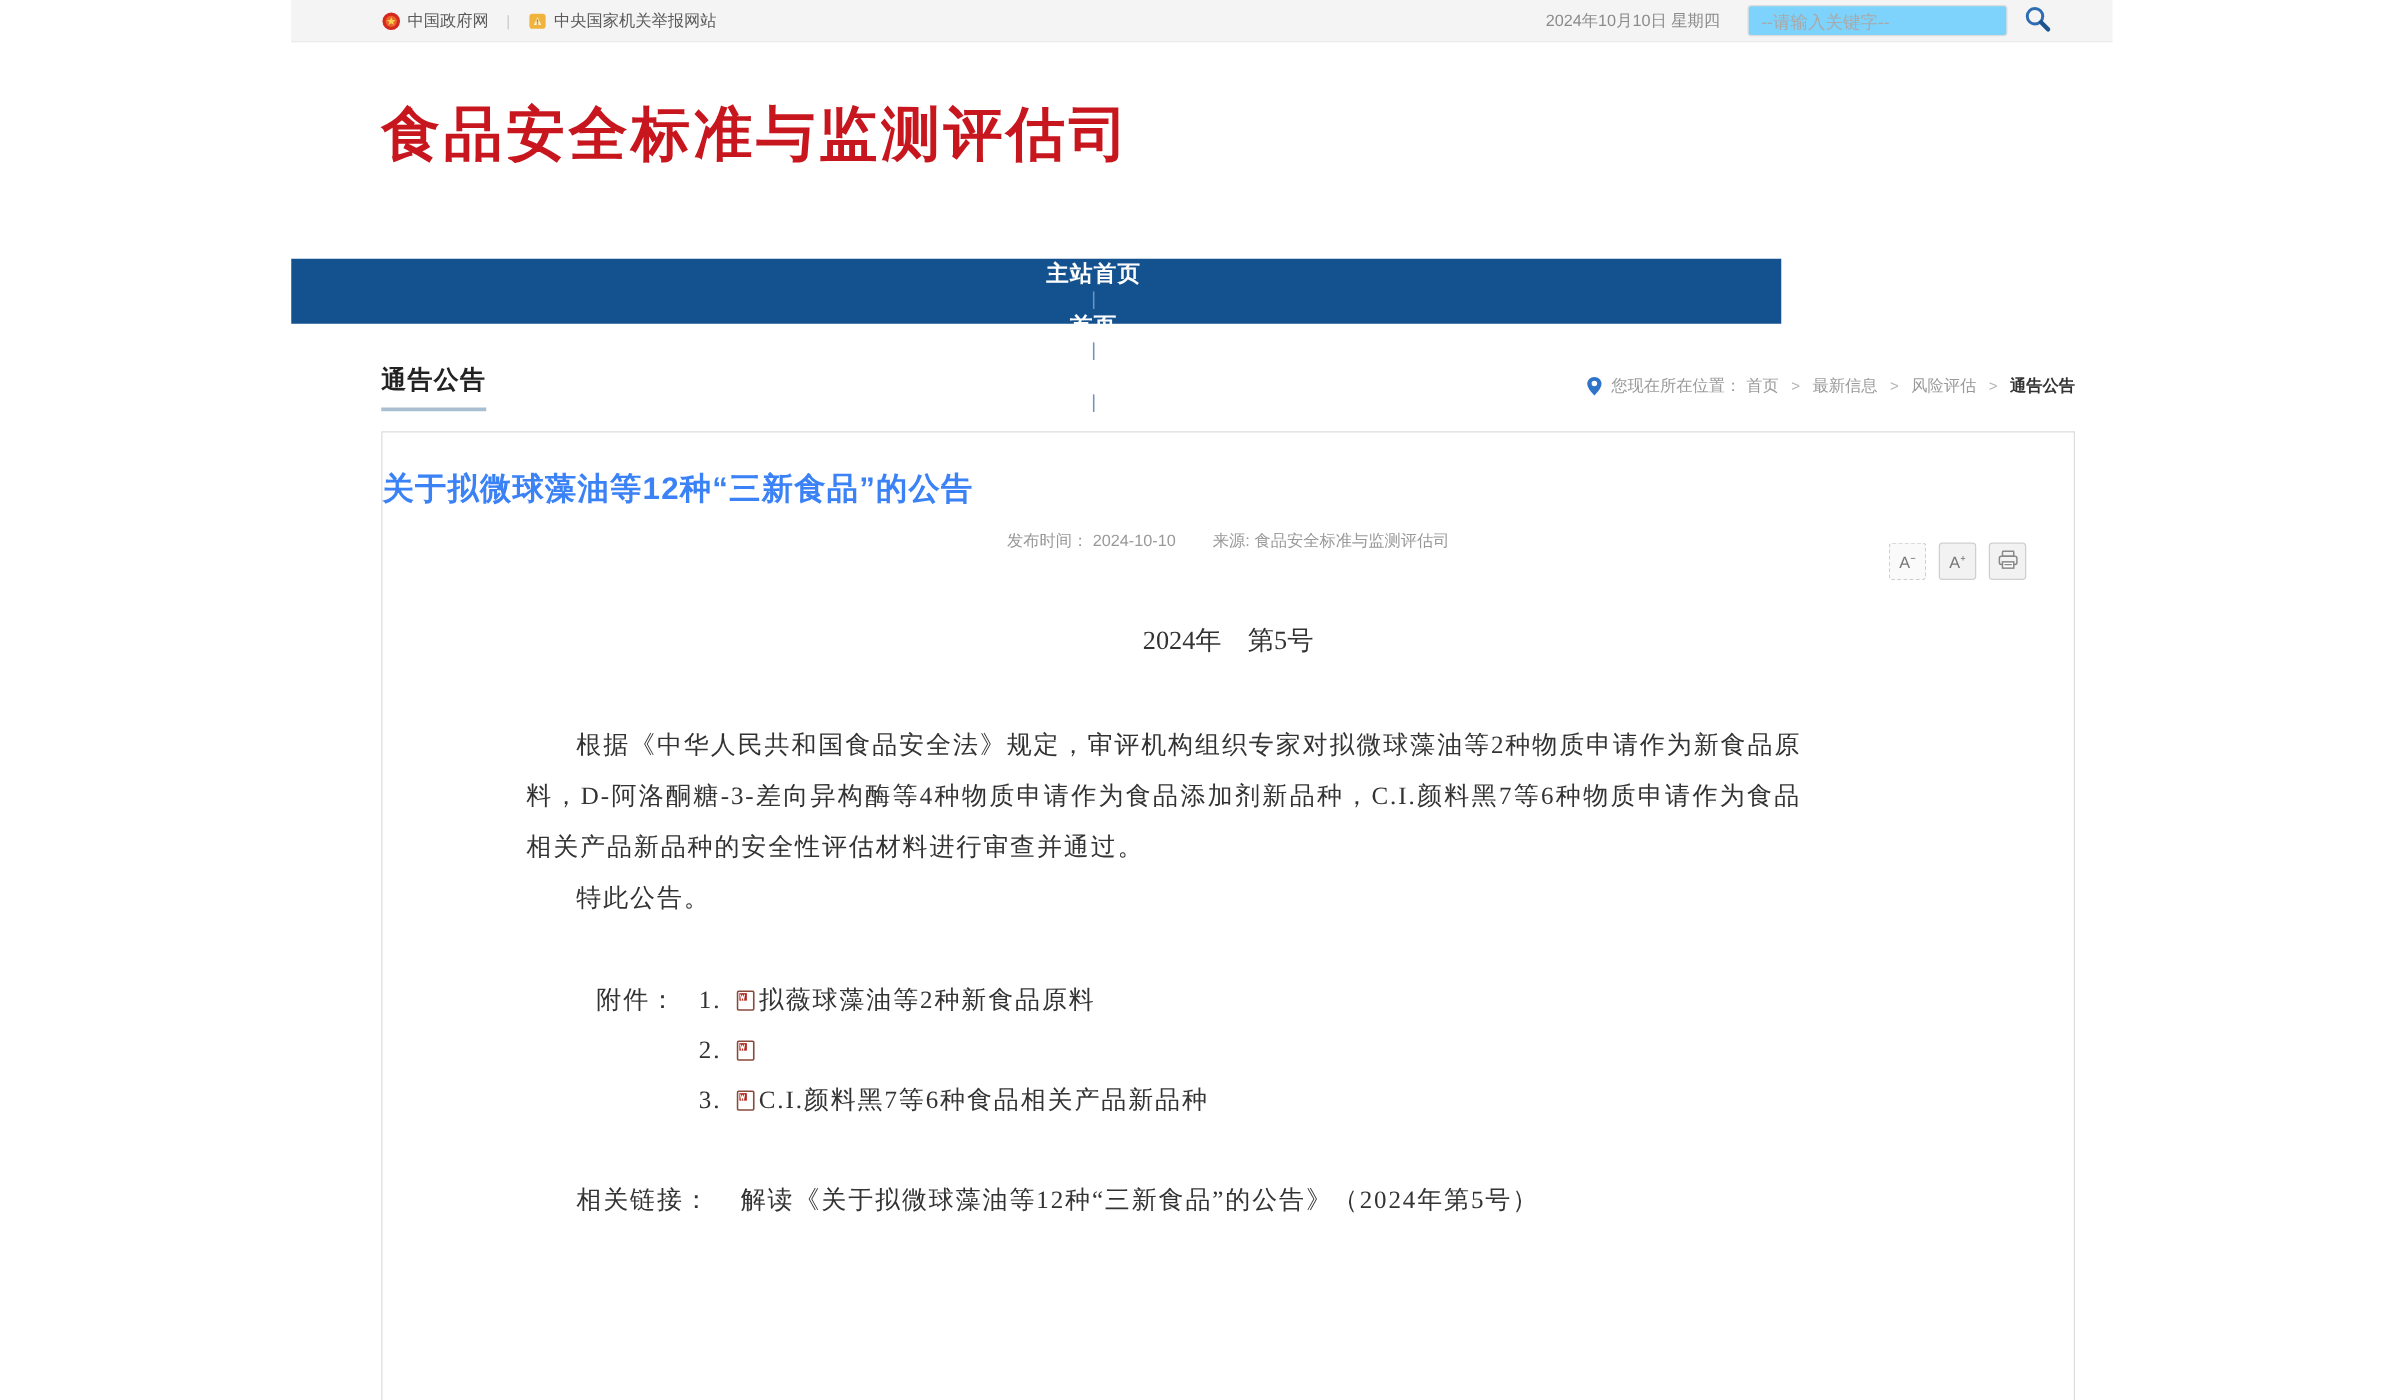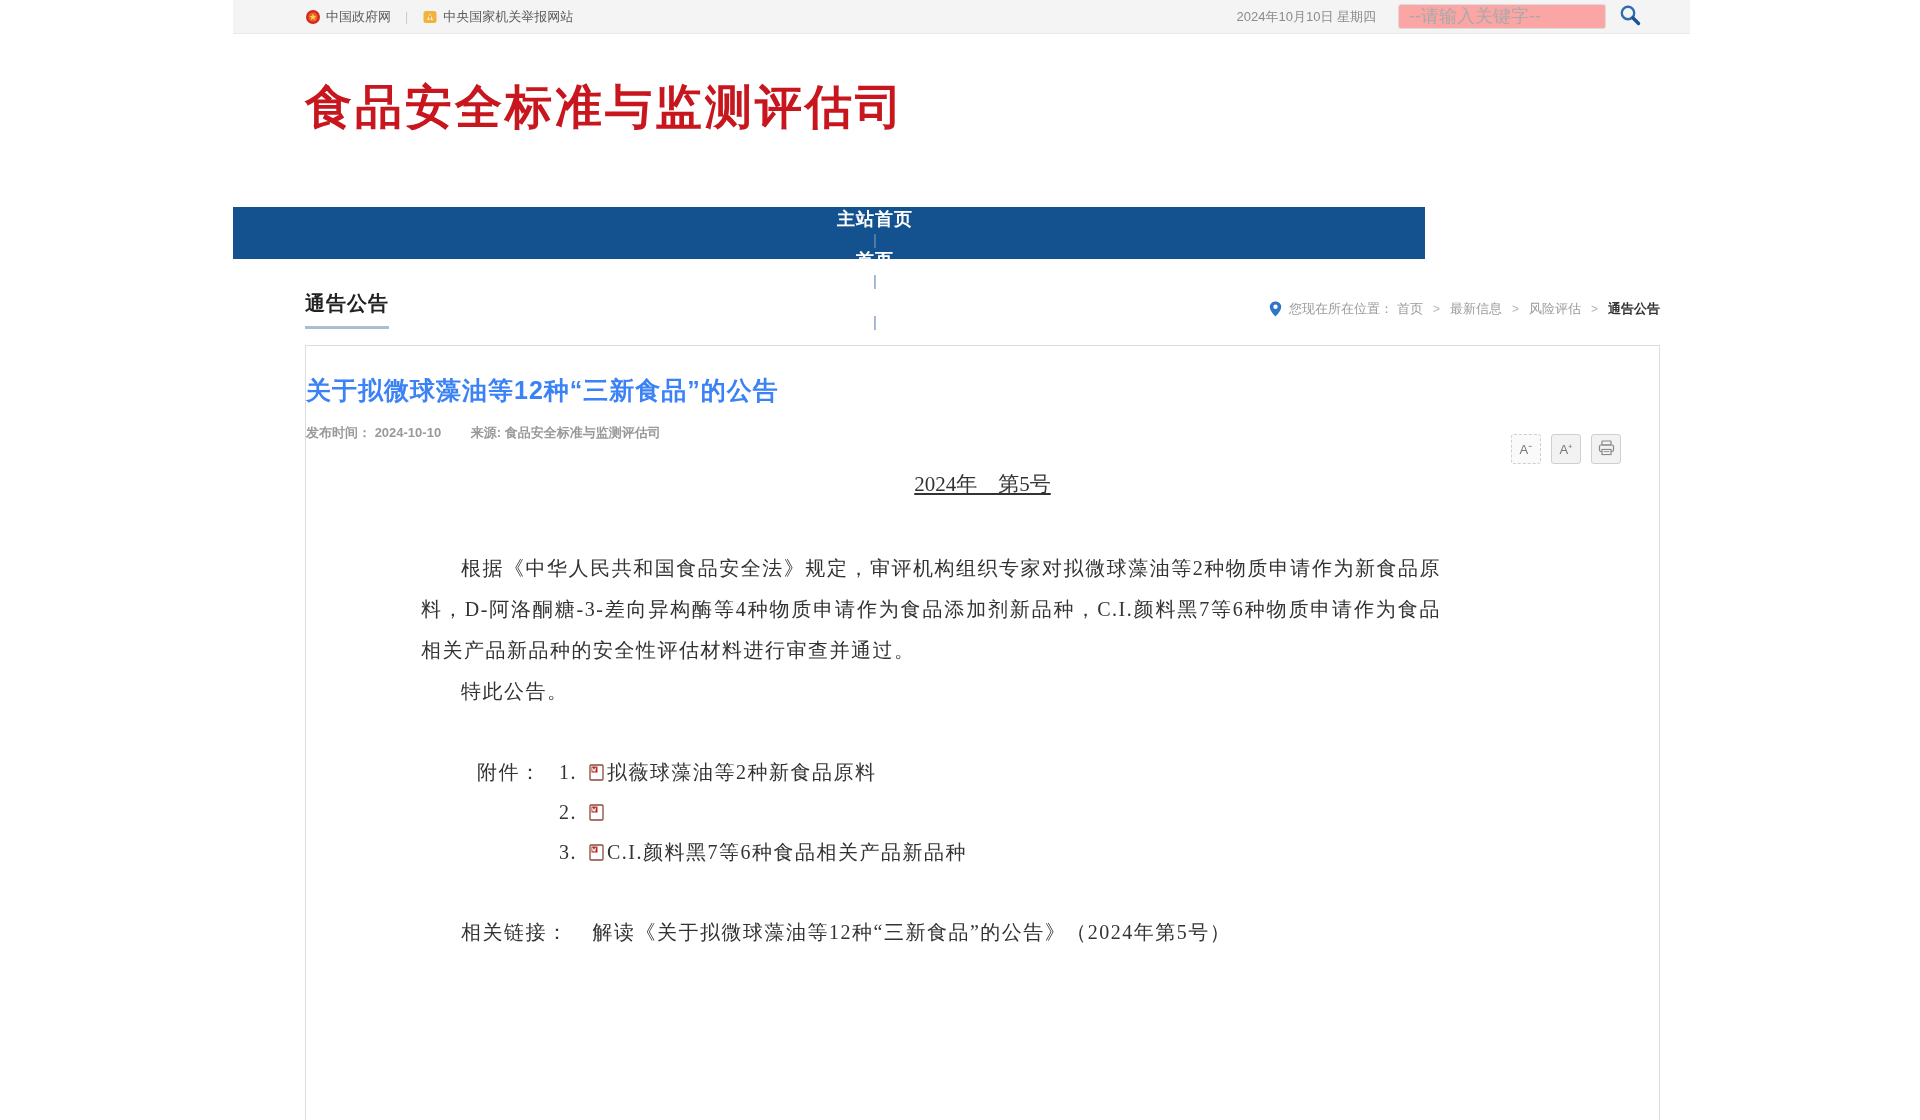--- a/index.html
+++ b/index.html
@@ -9,22 +9,22 @@
 
   
   .topbar { width: 1457px; height: 34px; background: #f4f4f4; border-bottom: 1px solid #e7e7e7;
     display: flex; align-items: center; justify-content: space-between; padding: 0 48px 0 72px; }
   .topbar-left, .topbar-right { display: flex; align-items: center; }
   .topbar-link { display: flex; align-items: center; font-size: 13px; color: #5a5a5a;
     text-decoration: none; cursor: pointer; }
   .topbar-link .mini-icon { margin-right: 5px; display: inline-flex; }
   .topbar-sep { color: #c9c9c9; margin: 0 14px; font-size: 12px; }
   .topbar-date { font-size: 13px; color: #8b8b8b; margin-right: 22px; }
-  .search-input { width: 208px; height: 25px; background: #fca5a5; border: 1px solid #dcdcdc;
-    border-radius: 3px; font-size: 18px; color: #666; padding: 0 10px; outline: none; }
+  .search-input { width: 208px; height: 25px; background: #7dd3fc; border: 1px solid #dcdcdc;
+    border-radius: 3px; font-size: 14px; color: #666; padding: 0 10px; outline: none; }
   .search-input::placeholder { color: #a9a9a9; }
   .search-btn { background: none; border: none; cursor: pointer; margin-left: 12px; padding: 0;
     display: inline-flex; align-items: center; }
 
   
   .site-header { width: 1457px; height: 173px; background: #ffffff; padding: 44px 0 0 72px; }
   .site-title { font-size: 47px; font-weight: bold; color: #c8161e; letter-spacing: 3px;
     line-height: 58px; font-family: "Liberation Sans", "DejaVu Sans", sans-serif; }
 
   
@@ -43,30 +43,30 @@
   .crumbs .pin { margin-right: 7px; display: inline-flex; }
   .crumb-link { color: #9a9a9a; text-decoration: none; cursor: pointer; margin: 0 4px; }
   .crumb-sep { color: #b5b5b5; margin: 0 6px; font-size: 12px; }
   .crumb-current { color: #333; font-weight: bold; margin-left: 4px; }
 
   
   .content-box { position: relative; width: 1355px; min-height: 900px; margin-left: 72px;
     border: 1px solid #dddddd; background: #ffffff; padding-top: 28px; }
   .article-title { text-align: left; font-size: 25px; font-weight: bold; color: #3b82f6;
     letter-spacing: 1px; }
-  .article-meta { font-size: 13px; color: #999; margin-top: 17px; font-weight: bold; }
+  .article-meta { text-align: center; font-size: 13px; color: #999; margin-top: 17px; }
   .article-meta .meta-val { color: #999; margin-right: 26px; }
   .tools { position: absolute; right: 38px; top: 88px; display: flex; }
   .tool-btn { width: 30px; height: 30px; margin-left: 10px; background: #f2f2f2;
     border: 1px solid #cfcfcf; border-radius: 3px; font-size: 13px; color: #777;
     cursor: pointer; display: inline-flex; align-items: center; justify-content: center; }
   .tool-btn.dashed { border-style: dashed; background: #fafafa; }
 
-  .doc-number { text-align: center; margin-top: 28px; font-size: 21px; color: #333;
-    font-family: "Liberation Serif", "DejaVu Serif", serif; text-decoration: underline; }
+  .doc-number { text-align: center; margin-top: 56px; font-size: 21px; color: #333;
+    font-family: "Liberation Serif", "DejaVu Serif", serif; }
 
   .article-body { margin: 50px 120px 0 115px; width: 1020px;
     font-family: "Liberation Serif", "DejaVu Serif", serif; font-size: 20px; color: #333;
     line-height: 41px; letter-spacing: 1.5px; text-align: justify; }
   .article-body p { text-indent: 2em; }
 
   .attach-block { margin-top: 40px; padding-left: 56px;
     font-family: "Liberation Serif", "DejaVu Serif", serif; font-size: 20px; color: #333; }
   .attach-row { display: flex; align-items: center; line-height: 40px; }
   .attach-head { display: inline-block; width: 82px; }

